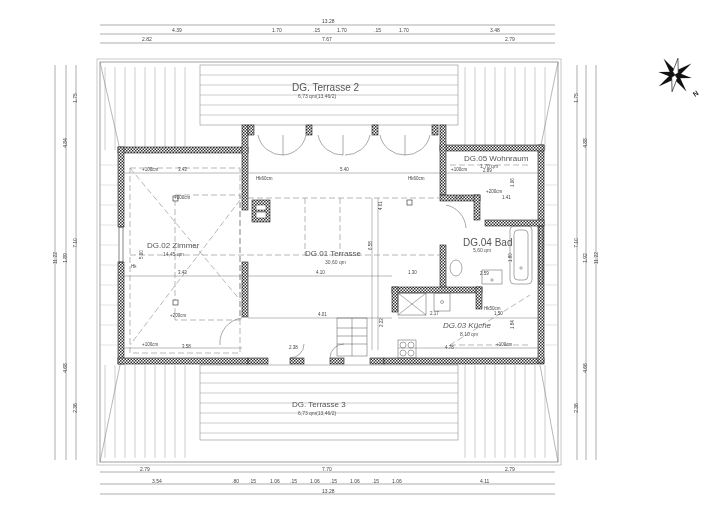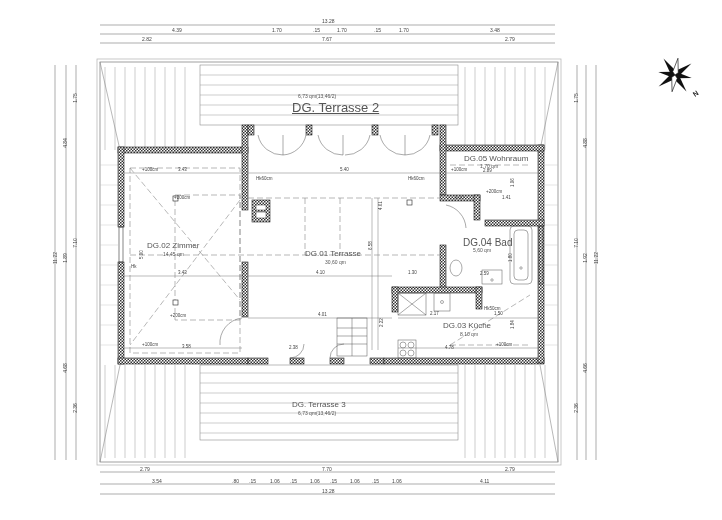--- a/index.html
+++ b/index.html
@@ -314,34 +314,34 @@
 <div class="ov" style="left:70px;top:405px;font-size:5px;transform:rotate(-90deg);">2.36</div>
 
 <div class="ov" style="left:590px;top:255px;font-size:5px;transform:rotate(-90deg);">11.22</div>
 <div class="ov" style="left:580px;top:140px;font-size:5px;transform:rotate(-90deg);">4.88</div>
 <div class="ov" style="left:580px;top:255px;font-size:5px;transform:rotate(-90deg);">1.92</div>
 <div class="ov" style="left:580px;top:365px;font-size:5px;transform:rotate(-90deg);">4.66</div>
 <div class="ov" style="left:571px;top:95px;font-size:5px;transform:rotate(-90deg);">1.75</div>
 <div class="ov" style="left:571px;top:240px;font-size:5px;transform:rotate(-90deg);">7.10</div>
 <div class="ov" style="left:571px;top:405px;font-size:5px;transform:rotate(-90deg);">2.36</div>
 
-<div class="ov" style="left:292px;top:100px;font-size:13px;color:#555;text-decoration:underline;">DG. Terrasse 2</div>
+<div class="ov" style="left:292px;top:82px;font-size:10px;color:#555;">DG. Terrasse 2</div>
 <div class="ov" style="left:298px;top:93px;font-size:5px;color:#555;">6,73 qm(13,46/2)</div>
 <div class="ov" style="left:292px;top:400px;font-size:8px;color:#555;">DG. Terrasse 3</div>
 <div class="ov" style="left:298px;top:410px;font-size:5px;color:#555;">6,73 qm(13,46/2)</div>
 
 <div class="ov" style="left:147px;top:241px;font-size:8px;color:#555;">DG.02 Zimmer</div>
 <div class="ov" style="left:163px;top:251px;font-size:5px;color:#555;">14,45 qm</div>
 <div class="ov" style="left:305px;top:249px;font-size:8px;color:#555;">DG.01 Terrasse</div>
 <div class="ov" style="left:325px;top:259px;font-size:5px;color:#555;">30,60 qm</div>
 <div class="ov" style="left:464px;top:154px;font-size:8px;color:#555;">DG.05 Wohnraum</div>
 <div class="ov" style="left:480px;top:163px;font-size:5px;color:#555;">1,70 qm</div>
 <div class="ov" style="left:463px;top:237px;font-size:10px;color:#555;">DG.04 Bad</div>
 <div class="ov" style="left:473px;top:247px;font-size:5px;color:#555;">5,60 qm</div>
-<div class="ov" style="left:443px;top:321px;font-size:8px;color:#555;">DG.03 Küche</div>
+<div class="ov" style="left:443px;top:321px;font-size:8px;color:#555;font-style:italic;">DG.03 Küche</div>
 <div class="ov" style="left:460px;top:331px;font-size:5px;color:#555;">8,10 qm</div>
 
 <div class="ov" style="left:142px;top:167px;font-size:4.5px;">+100cm</div>
 <div class="ov" style="left:178px;top:167px;font-size:4.5px;">3.43</div>
 <div class="ov" style="left:174px;top:195px;font-size:4.5px;">+200cm</div>
 <div class="ov" style="left:178px;top:270px;font-size:4.5px;">3.43</div>
 <div class="ov" style="left:170px;top:313px;font-size:4.5px;">+200cm</div>
 <div class="ov" style="left:142px;top:342px;font-size:4.5px;">+100cm</div>
 <div class="ov" style="left:182px;top:344px;font-size:4.5px;">3.58</div>
 <div class="ov" style="left:131px;top:264px;font-size:4.5px;">Hk</div>

